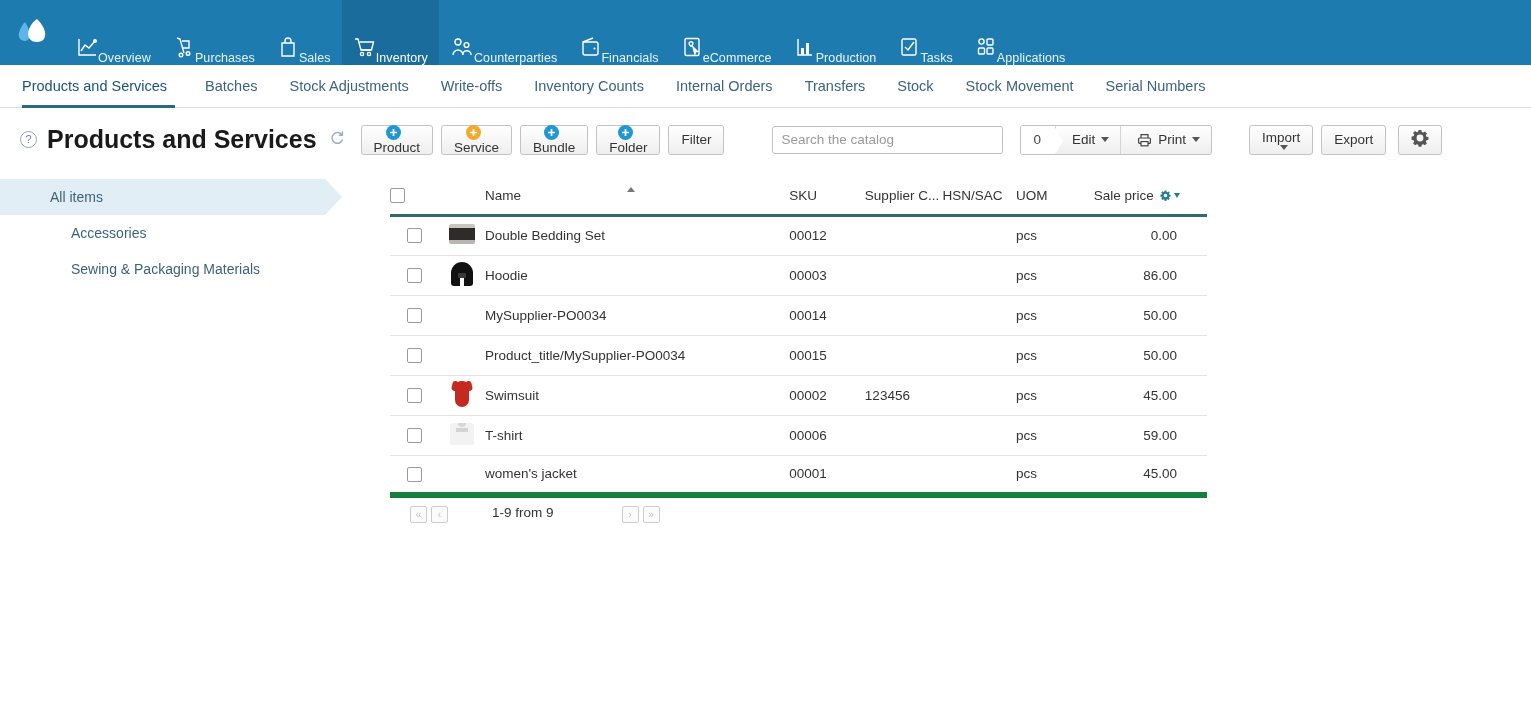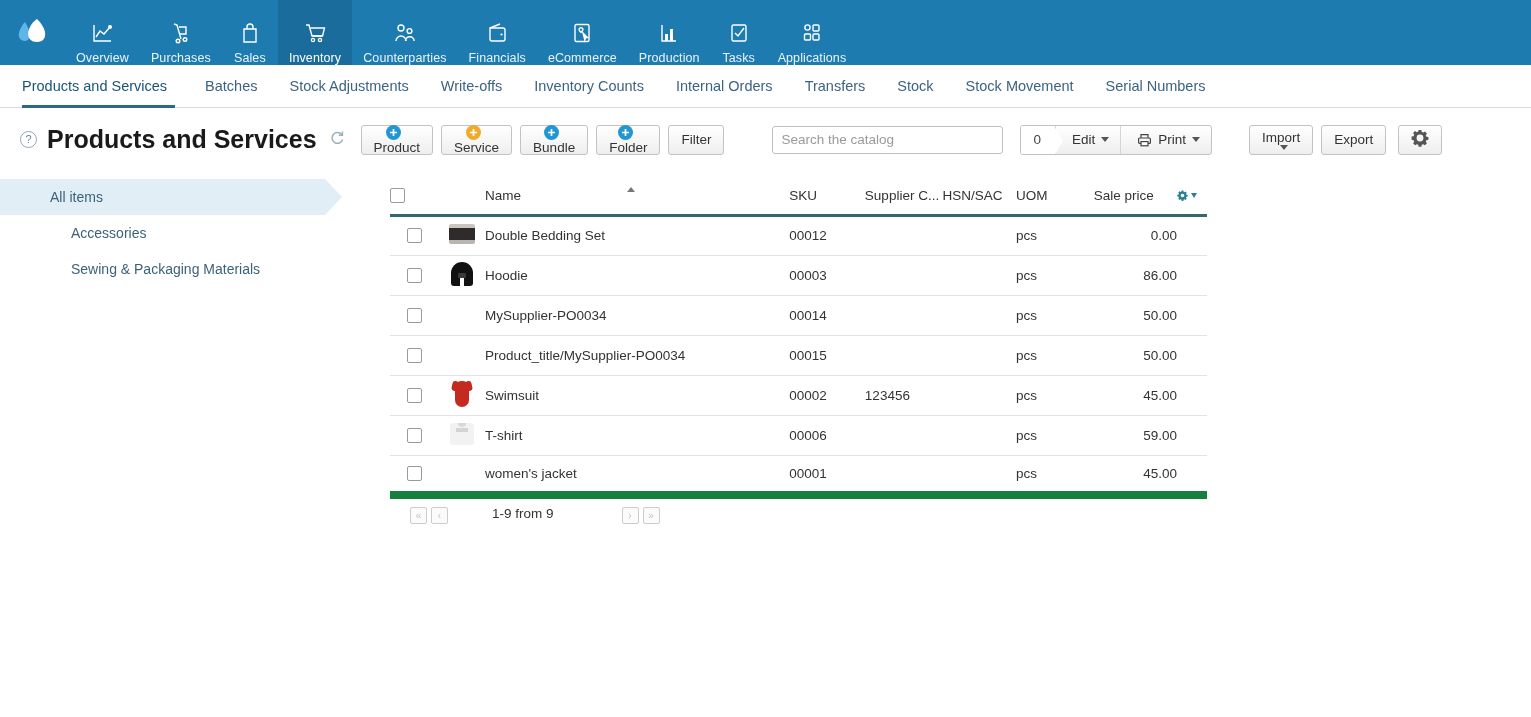--- a/index.html
+++ b/index.html
@@ -21,24 +21,24 @@
   }
   .logo-box {
     width: 65px;
     display: flex;
     align-items: center;
     justify-content: center;
     flex: 0 0 65px;
   }
   .topnav-item {
     display: flex;
-    flex-direction: column;
-    align-items: center;
+    flex-direction: row;
+    align-items: flex-end;
     justify-content: flex-start;
-    padding: 20px 11px 0 11px;
+    padding: 10px 11px 0 11px;
     min-width: 56px;
     cursor: pointer;
   }
   .topnav-item.active { background: #1a6c9c; }
   .topnav-icon {
     height: 26px;
     display: flex;
     align-items: center;
     justify-content: center;
     margin-bottom: 5px;
@@ -267,21 +267,21 @@
     padding: 0;
   }
   table.grid td {
     font-size: 13.5px;
     color: #333333;
     height: 40px;
     border-bottom: 1px solid #e3e3e3;
     padding: 0;
     vertical-align: middle;
   }
-  table.grid tbody tr:last-child td { border-bottom: 8px solid #15803d; }
+  table.grid tbody tr:last-child td { border-bottom: 6px solid #15803d; }
   .c-check { width: 46px; text-align: center; }
   .c-thumb { width: 42px; text-align: center; }
   .c-name  { width: 282px; }
   .c-sku   { width: 70px; }
   .c-sup   { width: 72px; }
   .c-hsn   { width: 68px; }
   .c-uom   { width: 72px; }
   .c-price { width: 105px; text-align: right; padding-right: 30px !important; }
   th.c-price { padding-right: 10px !important; }
 
@@ -301,21 +301,21 @@
     border-left: 4px solid transparent;
     border-right: 4px solid transparent;
     border-bottom: 5px solid #777;
     vertical-align: middle;
     position: relative;
     top: -6px;
   }
   .hdr-name-wrap { display: flex; align-items: center; }
   .hdr-name-wrap .sort-arrow { margin-left: 106px; }
   .price-hdr-wrap {
-    display: flex; align-items: center; justify-content: space-between; gap: 6px;
+    display: flex; align-items: center; justify-content: flex-start; gap: 6px;
   }
   .mini-gear { display: inline-flex; align-items: center; cursor: pointer; }
   .mini-caret {
     width: 0; height: 0;
     border-left: 3.5px solid transparent;
     border-right: 3.5px solid transparent;
     border-top: 5px solid #2a7f93;
     margin-left: 3px;
   }
 

